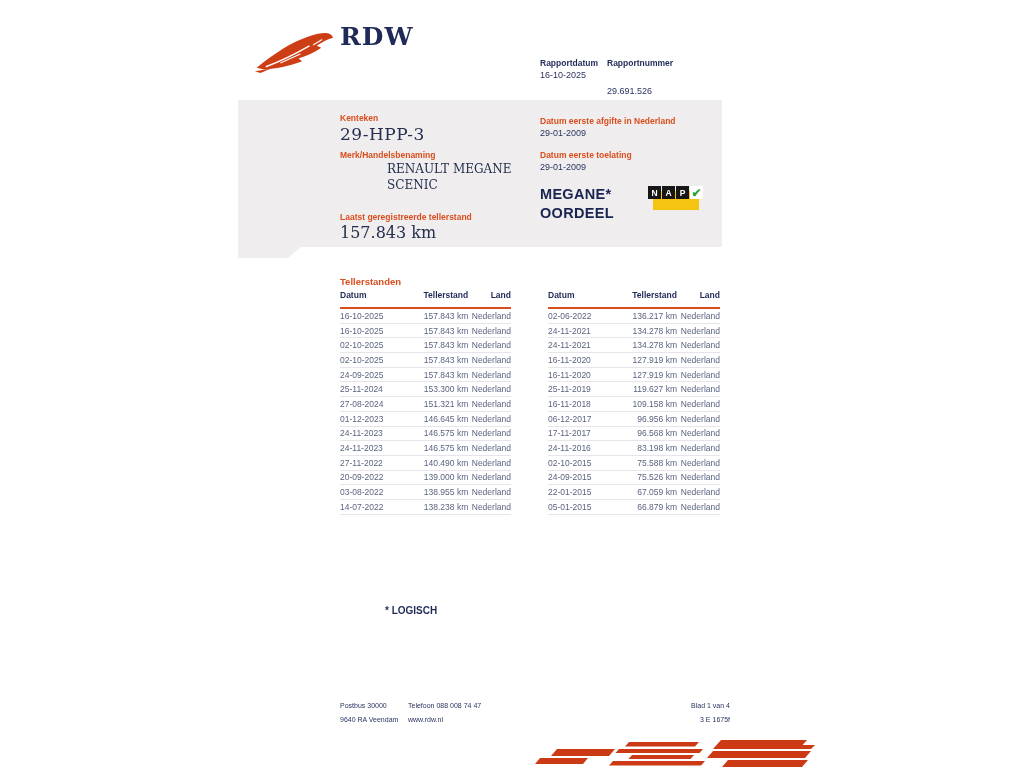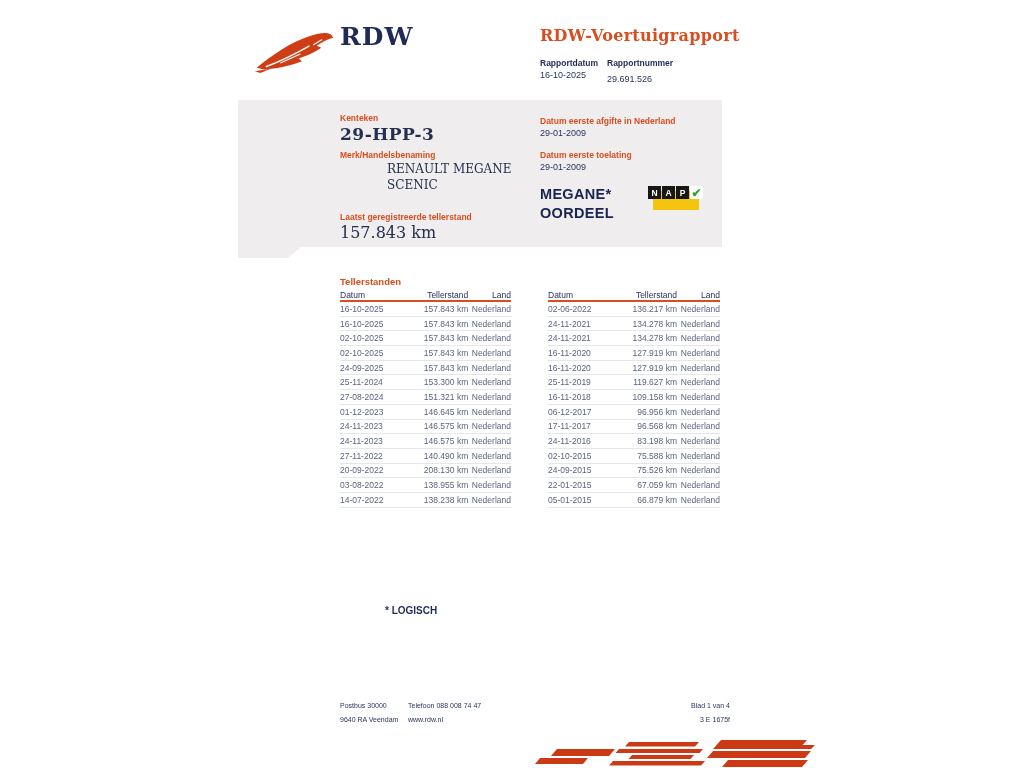--- a/index.html
+++ b/index.html
@@ -25,21 +25,21 @@
 
   
   .vehicle-box {
     position:absolute; left:238px; top:100px; width:484px; height:158px;
     background:#EFEDEE;
     clip-path:polygon(0 0, 100% 0, 100% 93%, 13% 93%, 10.3% 100%, 0 100%);
   }
   .vb-label { position:absolute; font-size:8.5px; font-weight:700; color:#D94E1E; }
   .vb-serif { position:absolute; color:#25304F; }
   .vb-value { position:absolute; font-size:9px; color:#2A3460; }
-  .kenteken   { font-size:17px; letter-spacing:0.5px;font-weight:bold; }
+  .kenteken   { font-size:17px; letter-spacing:0.5px; }
   .merk       { font-size:12px; width:170px; line-height:1.35;margin-left:47px; }
   .teller     { font-size:16px; }
   .oordeel {
     position:absolute; left:302px; top:85px;
     font-size:14.5px; font-weight:800; color:#1A2450; line-height:1.3; letter-spacing:0.3px;
   }
   .nap { position:absolute; left:410px; top:84px; width:52px; height:28px; }
   .nap-yellow { position:absolute; left:5px; top:7px; width:46px; height:19px; background:#F4C411; }
   .nap-squares { position:absolute; left:0; top:2px; display:flex; gap:1px; }
   .nap-sq {
@@ -47,22 +47,22 @@
     font-size:8.5px; font-weight:800; display:flex; align-items:center; justify-content:center;
   }
   .nap-sq.check { background:#ffffff; color:#2FA13B; font-size:12px; font-weight:800; }
 
   
   .section-title { position:absolute; left:340px; top:276px; font-size:9.5px; font-weight:700; color:#D94E1E; }
   .mtable { position:absolute; top:290px; }
   .mtable.left  { left:340px; width:171px; }
   .mtable.right { left:548px; width:172px; }
   .t-head {
-    display:flex; font-size:8.5px; font-weight:400; color:#1F2A57;
-    padding-bottom:0; border-bottom:2px solid #D94E1E;
+    display:flex; font-size:8.5px; font-weight:700; color:#1F2A57;
+    padding-bottom:7px; border-bottom:2px solid #D94E1E;
   }
   .t-row {
     display:flex; align-items:center; height:14.7px;
     font-size:8.5px; color:#5B6480; border-bottom:1px solid #E5E5EB;
   }
   .tc0, .hc0 { width:38%; text-align:left; }
   .tc1, .hc1 { width:37%; text-align:right; }
   .tc2, .hc2 { width:25%; text-align:right; }
 
   
@@ -84,25 +84,24 @@
 <div class="page">
 
   <svg class="logo-feather" viewBox="0 0 90 55">
     <path fill="#CE3E15" d="M4 48 C14 40 30 28 44 21 C56 15 70 10 79 10 C84 10 87 12 88 15 C81 17 75 20 70 24 L75 26 C67 32 58 35 50 38 L54 41 C42 46 26 49 12 50 Z"></path>
     <path fill="#CE3E15" d="M2 52 L20 49 L8 54 Z"></path>
     <path stroke="#ffffff" stroke-width="1.6" fill="none" d="M14 47 C30 41 48 32 62 24"></path>
     <path stroke="#ffffff" stroke-width="1.2" fill="none" d="M30 43 L52 33 M66 23 L76 17"></path>
   </svg>
   <div class="logo-text serif">RDW</div>
 
-  <h1 class="doc-title serif">RDW-Voertuigrapport</h1>
   <div class="meta-label" style="left:540px;top:58px">Rapportdatum</div>
   <div class="meta-label" style="left:607px;top:58px">Rapportnummer</div>
   <div class="meta-value" style="left:540px;top:70px">16-10-2025</div>
-  <div class="meta-value" style="left:607px;top:74px">29.691.526</div>
+  <div class="meta-value" style="left:607px;top:86px">29.691.526</div>
 
   <section class="vehicle-box">
     <div class="vb-label" style="left:102px;top:13px">Kenteken</div>
     <div class="vb-serif serif kenteken" style="left:102px;top:24px">29-HPP-3</div>
 
     <div class="vb-label" style="left:102px;top:50px">Merk/Handelsbenaming</div>
     <div class="vb-serif serif merk" style="left:102px;top:61px">RENAULT MEGANE SCENIC</div>
 
     <div class="vb-label" style="left:102px;top:112px">Laatst geregistreerde tellerstand</div>
     <div class="vb-serif serif teller" style="left:102px;top:123px">157.843 km</div>
@@ -188,21 +187,21 @@
           <span class="tc tc1">146.575 km</span>
           <span class="tc tc2">Nederland</span>
         </div>
         <div class="t-row">
           <span class="tc tc0">27-11-2022</span>
           <span class="tc tc1">140.490 km</span>
           <span class="tc tc2">Nederland</span>
         </div>
         <div class="t-row">
           <span class="tc tc0">20-09-2022</span>
-          <span class="tc tc1">208.130 km</span>
+          <span class="tc tc1">139.000 km</span>
           <span class="tc tc2">Nederland</span>
         </div>
         <div class="t-row">
           <span class="tc tc0">03-08-2022</span>
           <span class="tc tc1">138.955 km</span>
           <span class="tc tc2">Nederland</span>
         </div>
         <div class="t-row">
           <span class="tc tc0">14-07-2022</span>
           <span class="tc tc1">138.238 km</span>

